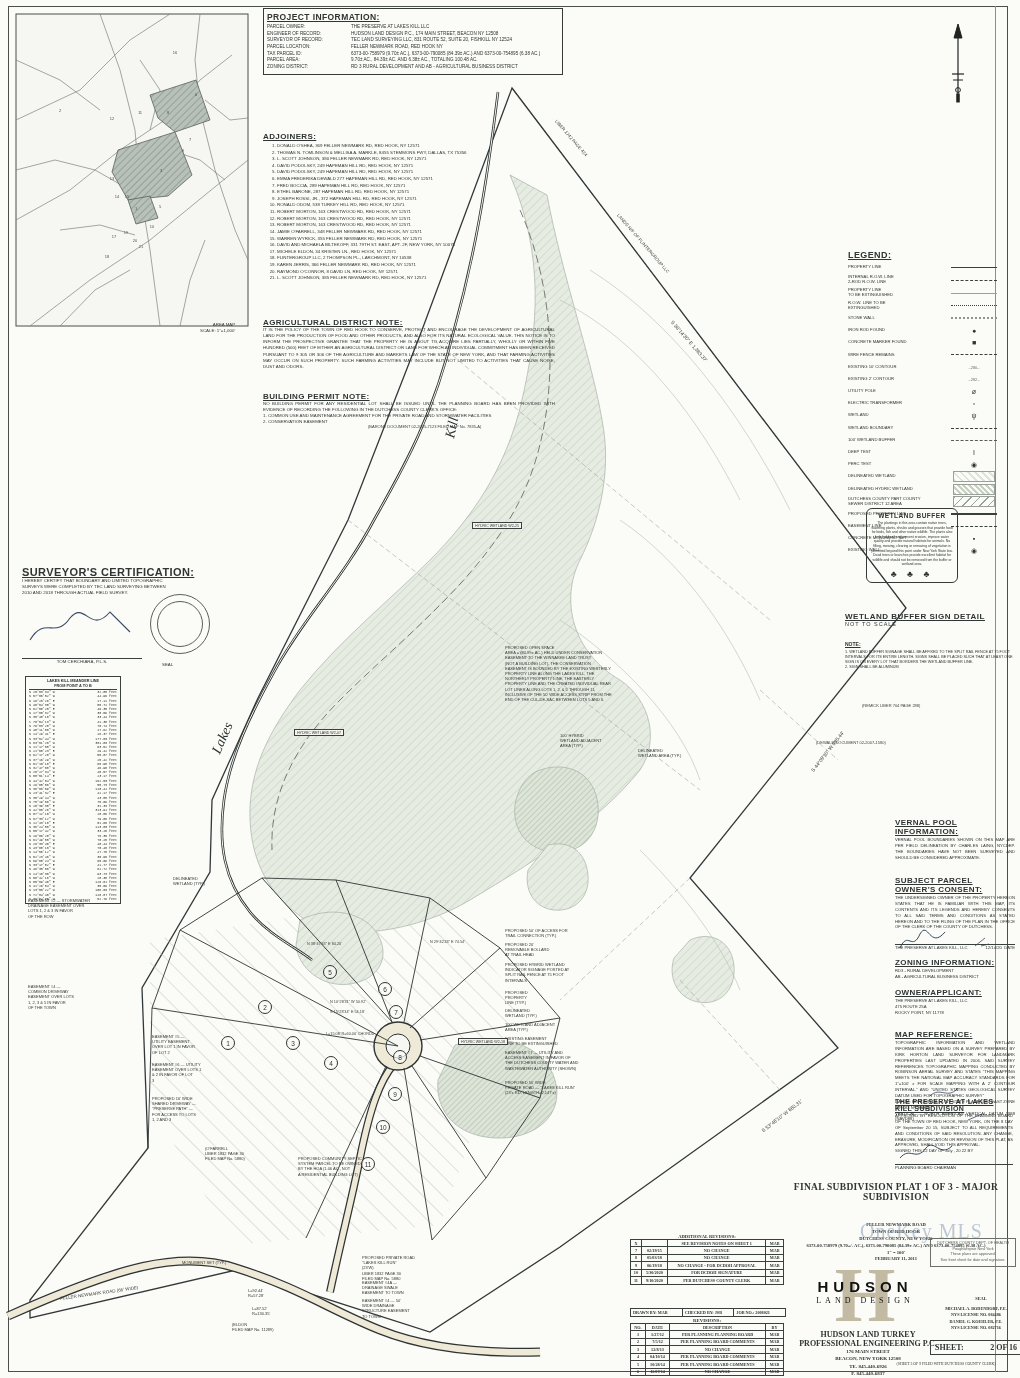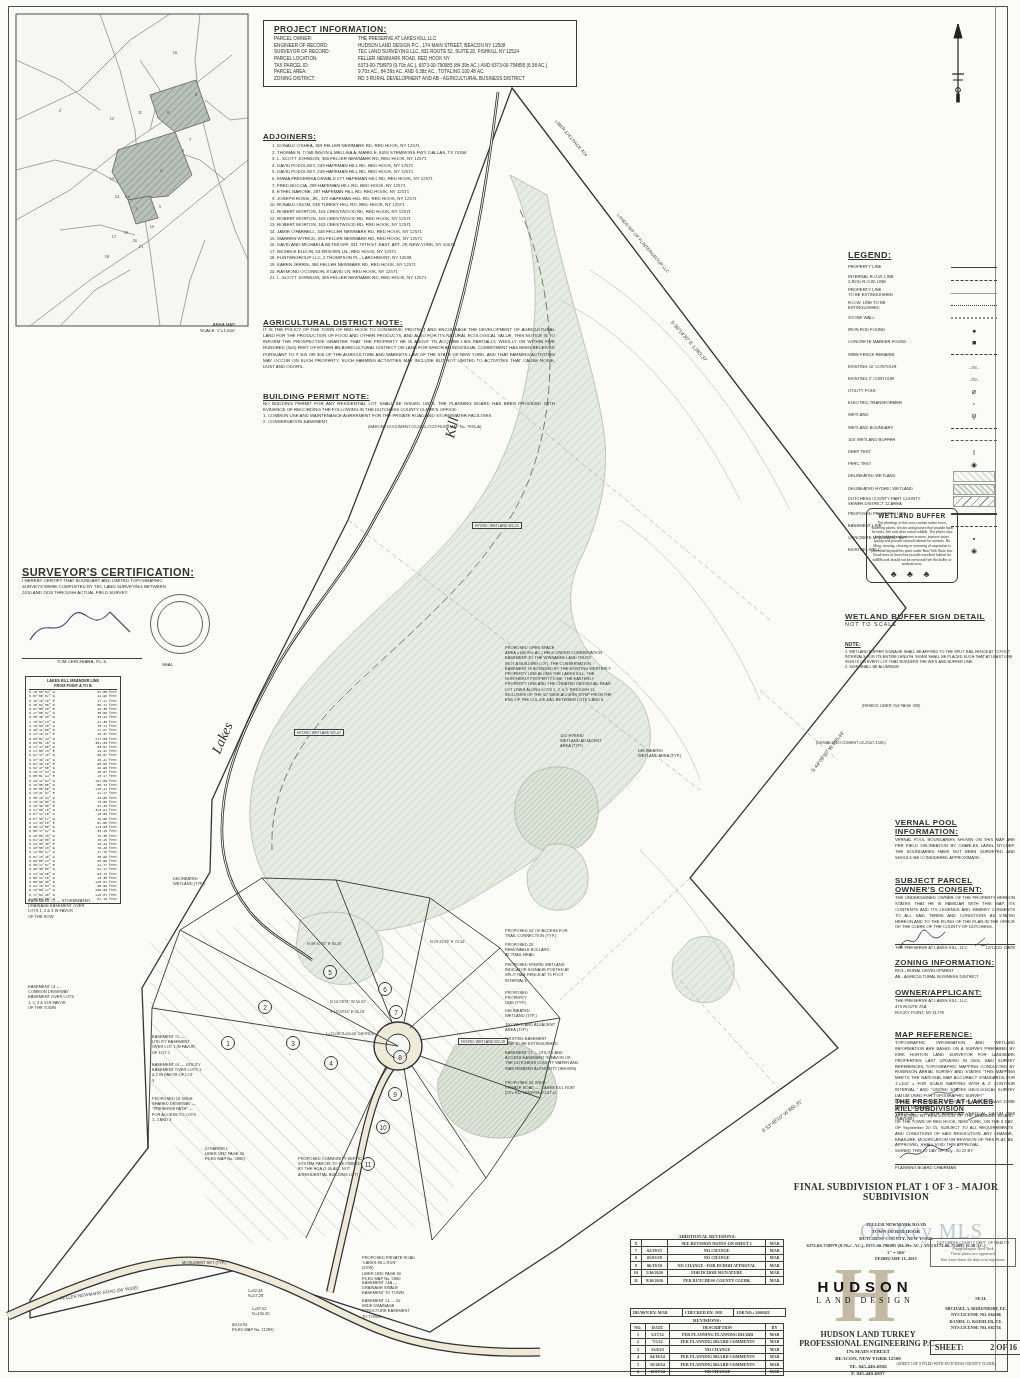--- a/index.html
+++ b/index.html
@@ -3,21 +3,21 @@
 <meta charset="utf-8">
 <style>
   html,body{margin:0;padding:0;background:#e8e8e4;}
   .sheet{position:relative;width:1020px;height:1378px;background:#fbfbf7;
          font-family:"Liberation Sans",sans-serif;color:#2f3533;overflow:hidden;}
   .sheet-border{position:absolute;left:8px;top:6px;right:12px;bottom:6px;border:1px solid #4a4f4c;}
   .inner-right{position:absolute;top:6px;bottom:6px;right:24px;width:0;border-left:1px solid #8a8f8a;}
   .abs{position:absolute;}
   .h{font-weight:bold;text-decoration:underline;letter-spacing:.4px;}
   
-  .proj{left:263px;top:20px;width:292px;border:1.5px solid #30363%;border:1.5px solid #363b38;padding:3px 10px;}
+  .proj{left:263px;top:8px;width:292px;border:1.5px solid #30363%;border:1.5px solid #363b38;padding:3px 3px;}
   .proj .h{font-size:8.5px;}
   .kv{display:grid;grid-template-columns:78px 1fr;gap:0 6px;margin-top:2px;}
   .kv div{font-size:4.6px;line-height:1.45;}
   .seclbl{font-size:8px;}
   ol.adj{margin:2px 0 0 0;padding-left:14px;}
   ol.adj li{font-size:4.4px;line-height:1.5;}
   .note-body{font-size:4.4px;line-height:1.4;white-space:pre-line;text-align:justify;}
   
   .legend{left:848px;top:250px;width:150px;}
   .legend .h{font-size:9px;}

